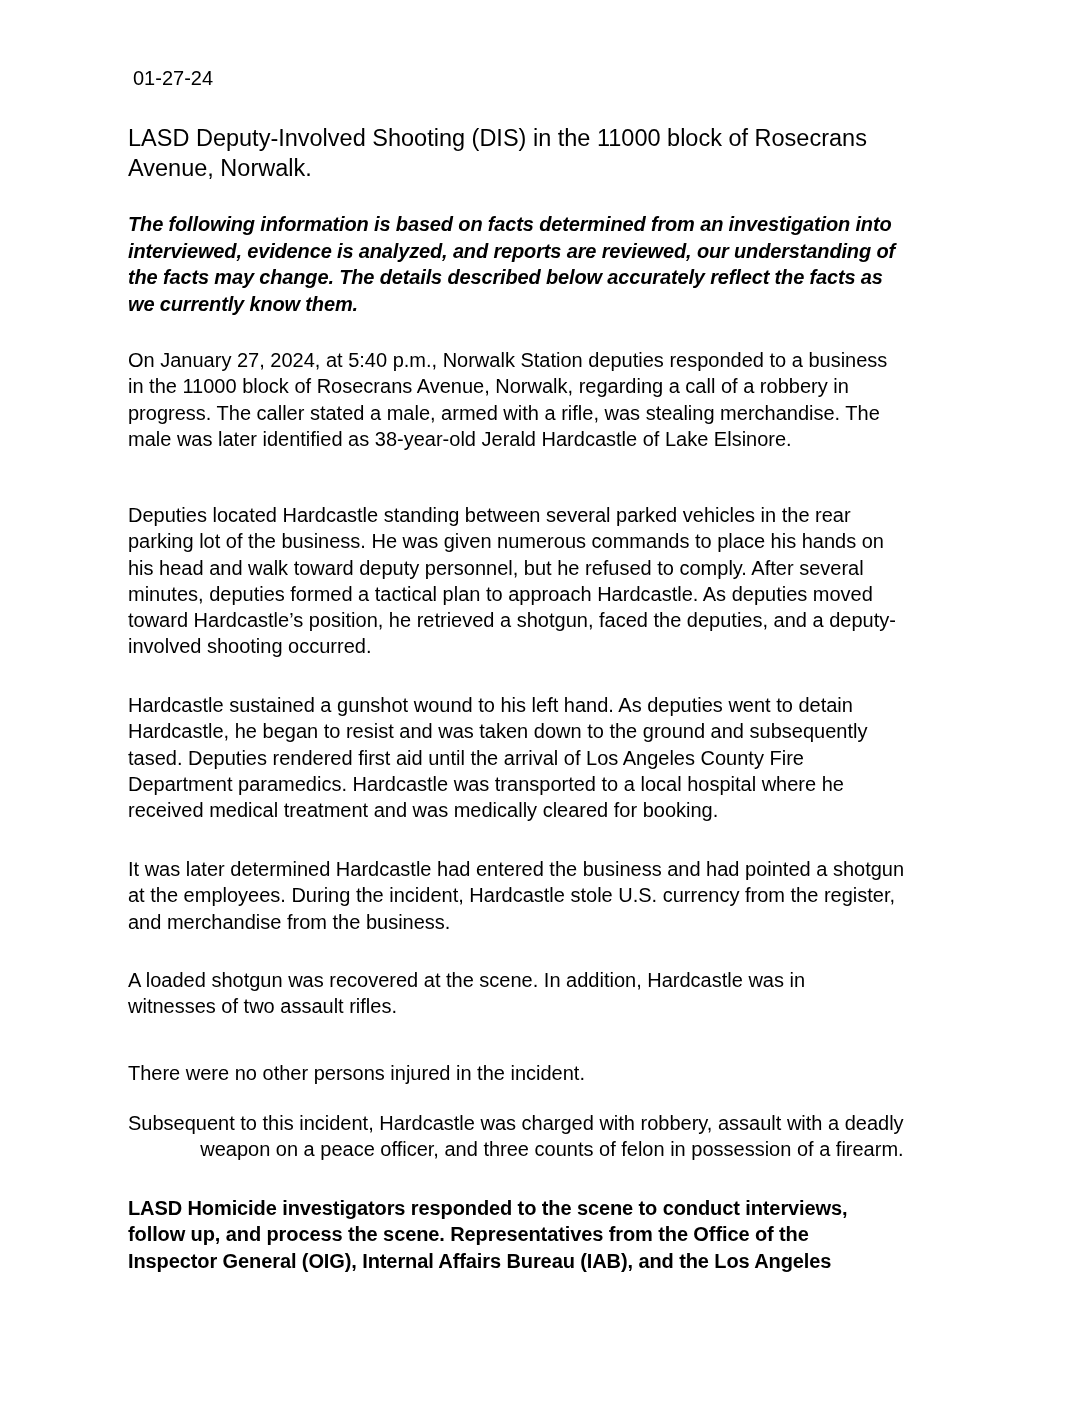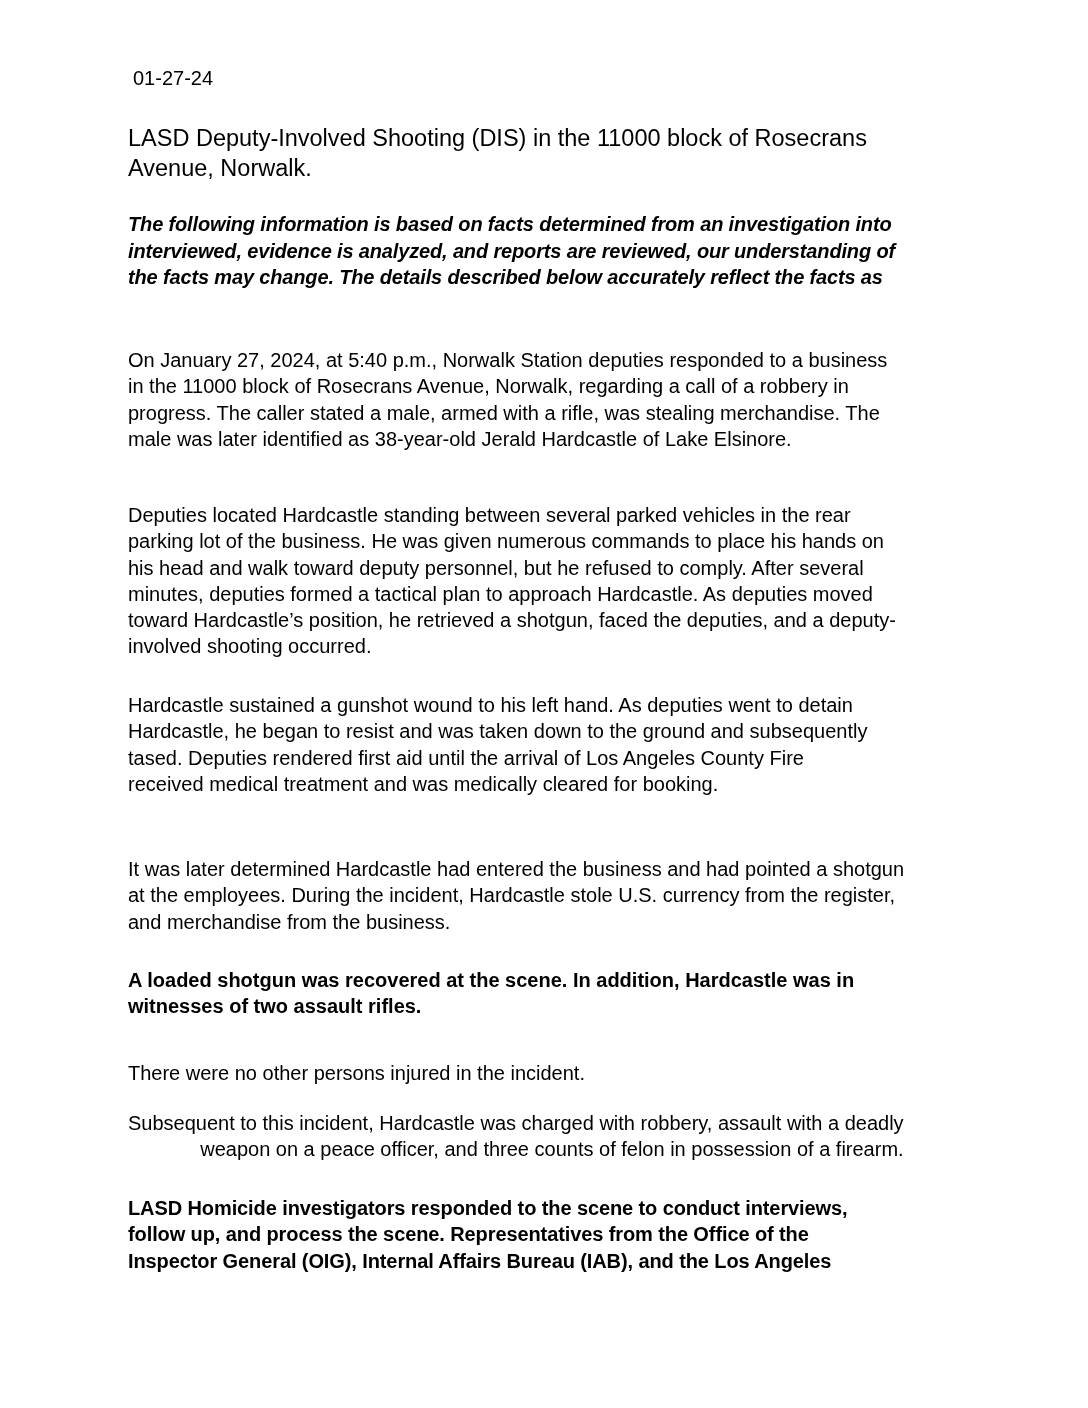--- a/index.html
+++ b/index.html
@@ -65,20 +65,21 @@
 
   <div class="title">
     <span class="line">LASD Deputy-Involved Shooting (DIS) in the 11000 block of Rosecrans</span>
     <span class="line">Avenue, Norwalk.</span>
   </div>
 
   <div class="block bold-italic" style="top:211px; line-height:26.5px; letter-spacing:-0.15px;">
     <span class="line">The following information is based on facts determined from an investigation into</span>
     <span class="line">interviewed, evidence is analyzed, and reports are reviewed, our understanding of</span>
     <span class="line">the facts may change.  The details described below accurately reflect the facts as</span>
+    <span class="line">we currently know them.</span>
   </div>
 
   <div class="block" style="top:347px;">
     <span class="line">On January 27, 2024, at 5:40 p.m., Norwalk Station deputies responded to a business</span>
     <span class="line">in the 11000 block of Rosecrans Avenue, Norwalk, regarding a call of a robbery in</span>
     <span class="line">progress.  The caller stated a male, armed with a rifle, was stealing merchandise.  The</span>
     <span class="line">male was later identified as 38-year-old Jerald Hardcastle of Lake Elsinore.</span>
   </div>
 
   <div class="block" style="top:502px;">
@@ -87,30 +88,31 @@
     <span class="line">his head and walk toward deputy personnel, but he refused to comply.  After several</span>
     <span class="line">minutes, deputies formed a tactical plan to approach Hardcastle.  As deputies moved</span>
     <span class="line">toward Hardcastle’s position, he retrieved a shotgun, faced the deputies, and a deputy-</span>
     <span class="line">involved shooting occurred.</span>
   </div>
 
   <div class="block" style="top:692px;">
     <span class="line">Hardcastle sustained a gunshot wound to his left hand.  As deputies went to detain</span>
     <span class="line">Hardcastle, he began to resist and was taken down to the ground and subsequently</span>
     <span class="line">tased.  Deputies rendered first aid until the arrival of Los Angeles County Fire</span>
+    <span class="line">Department paramedics.  Hardcastle was transported to a local hospital where he</span>
     <span class="line">received medical treatment and was medically cleared for booking.</span>
   </div>
 
   <div class="block" style="top:856px;">
     <span class="line">It was later determined Hardcastle had entered the business and had pointed a shotgun</span>
     <span class="line">at the employees.  During the incident, Hardcastle stole U.S. currency from the register,</span>
     <span class="line">and merchandise from the business.</span>
   </div>
 
-  <div class="block" style="top:967px;font-weight:bold;">
+  <div class="block" style="top:967px;">
     <span class="line">A loaded shotgun was recovered at the scene.  In addition, Hardcastle was in</span>
     <span class="line">witnesses of two assault rifles.</span>
   </div>
 
   <div class="block" style="top:1060px;">
     <span class="line">There were no other persons injured in the incident.</span>
   </div>
 
   <div class="block" style="top:1110px;text-align:right;">
     <span class="line">Subsequent to this incident, Hardcastle was charged with robbery, assault with a deadly</span>

